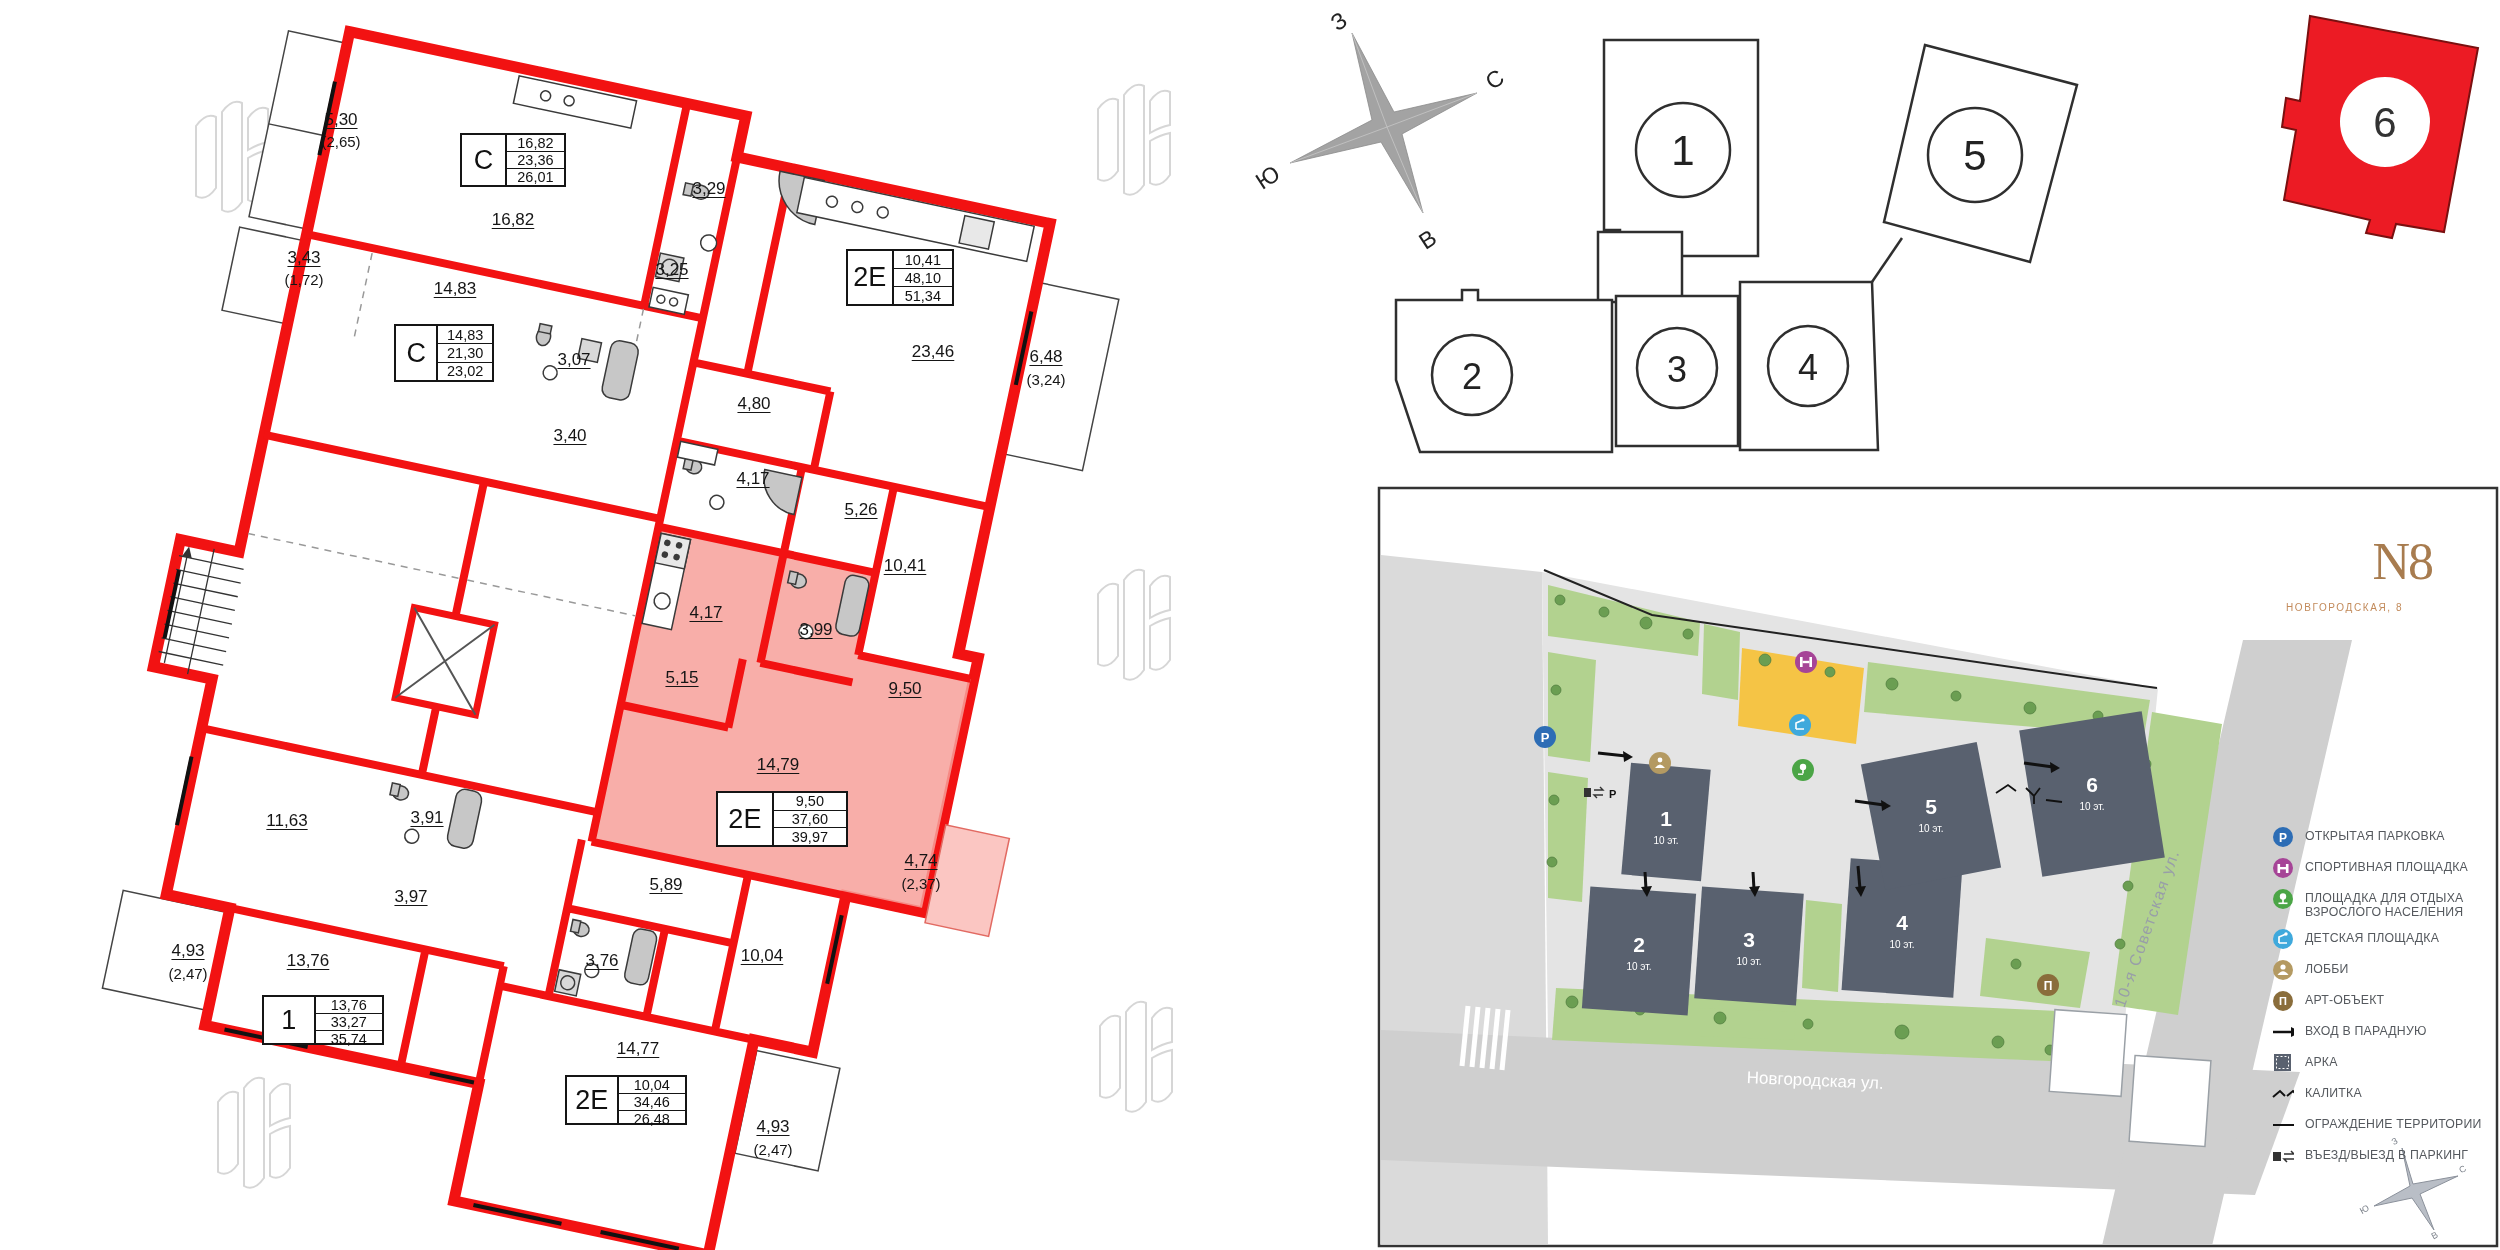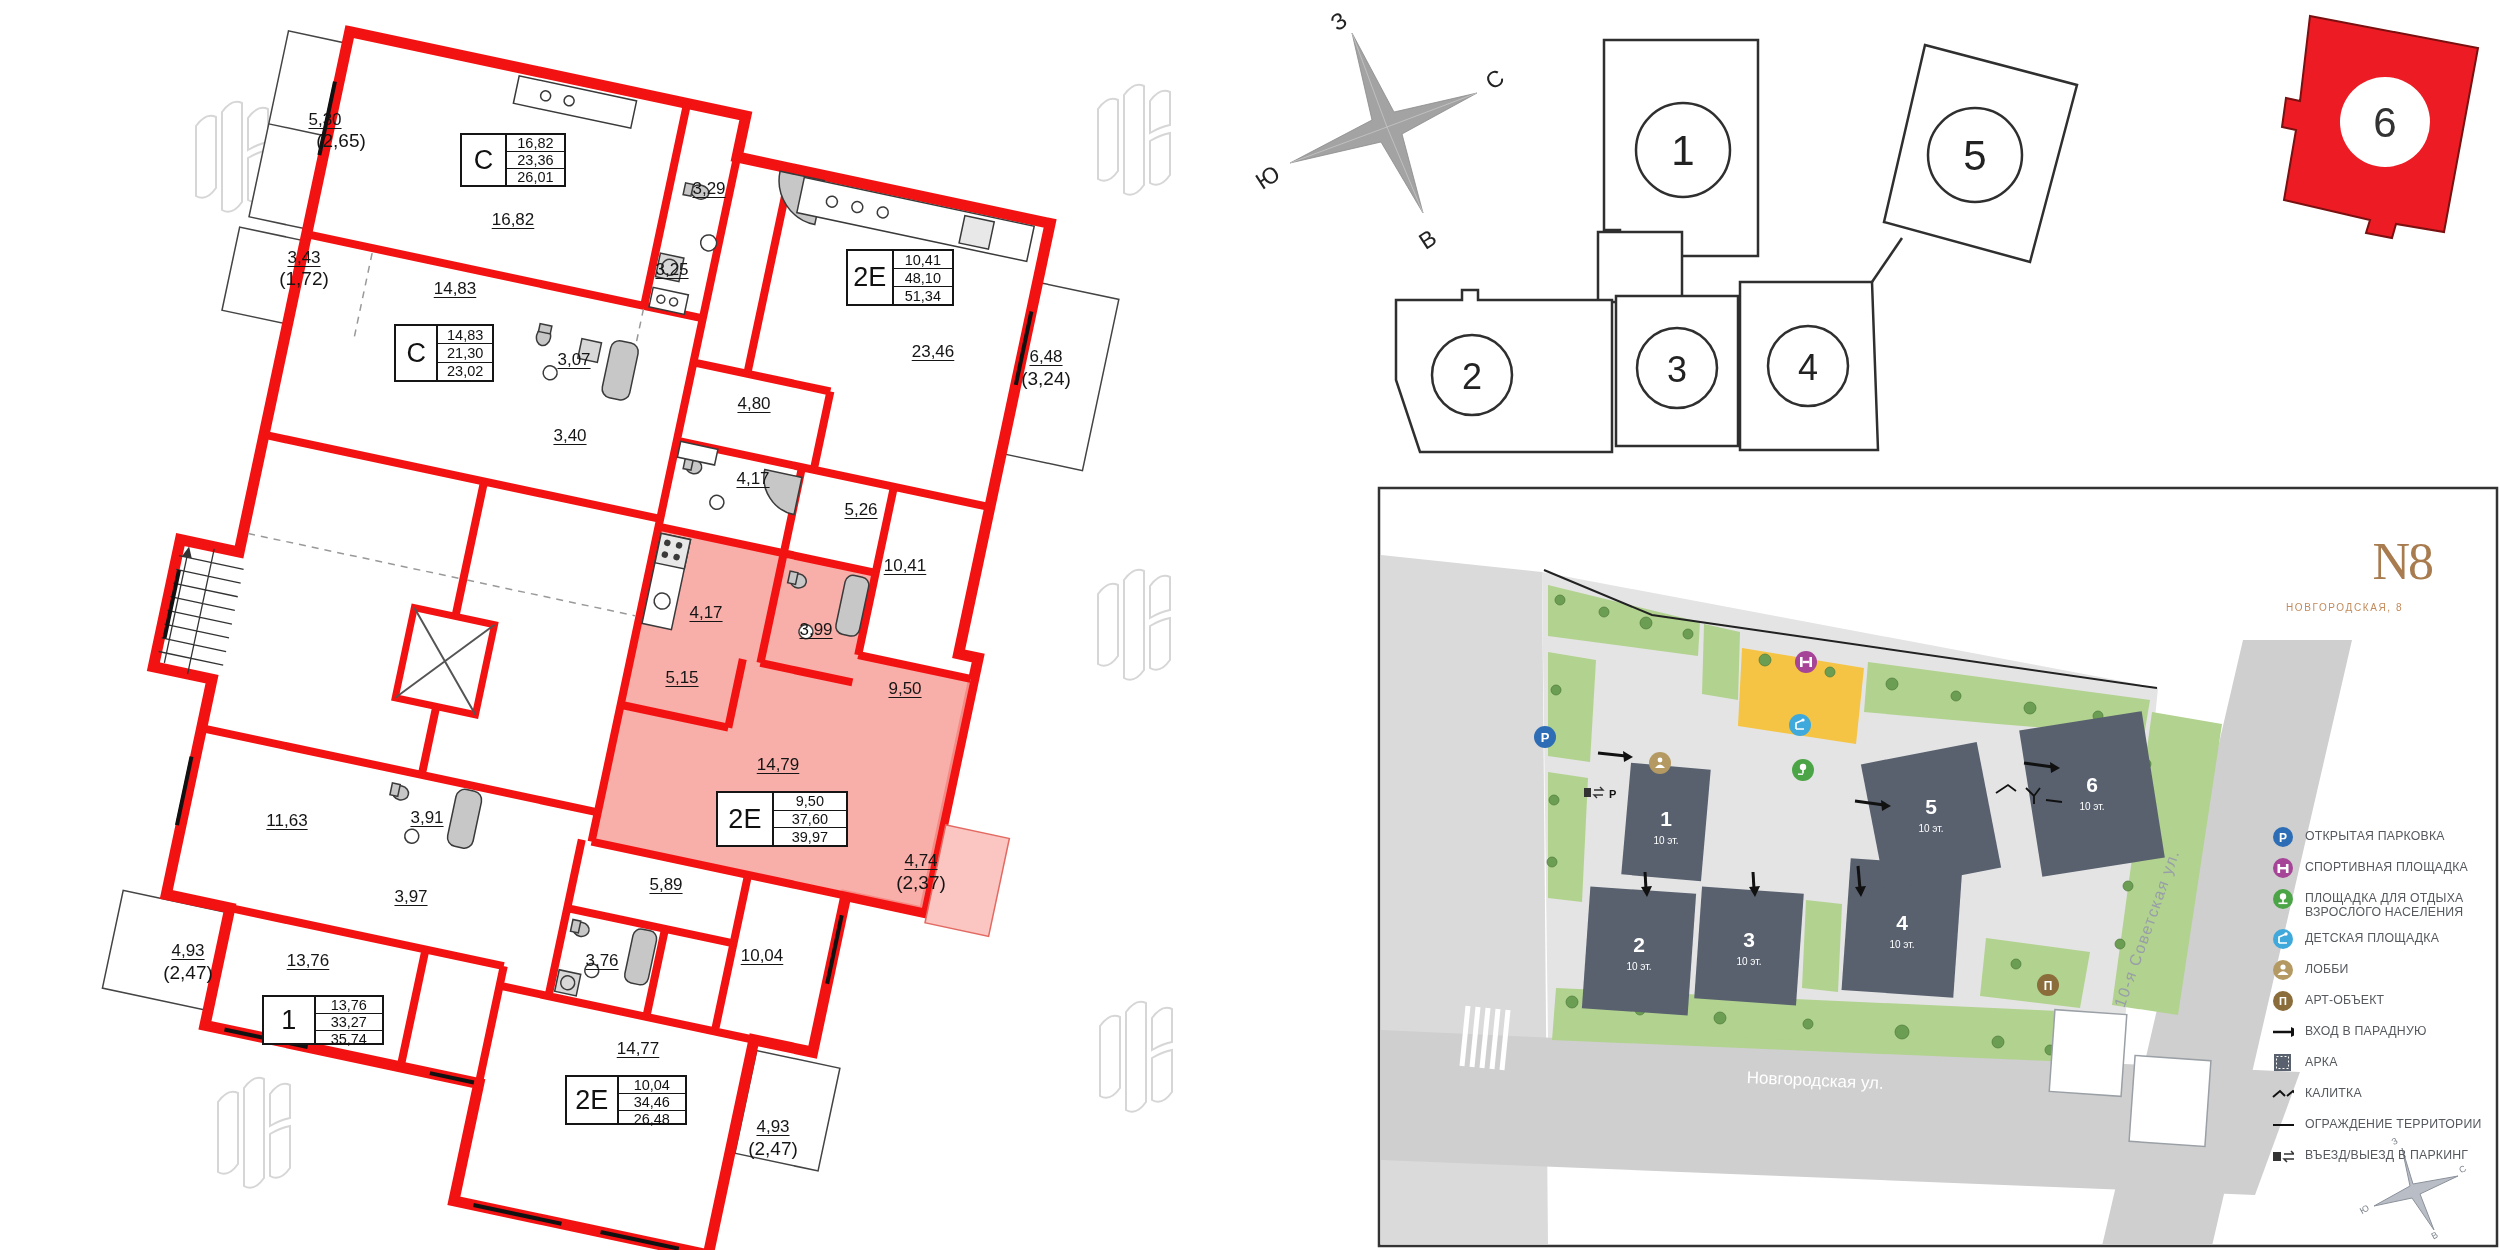--- a/index.html
+++ b/index.html
@@ -1,21 +1,21 @@
 <!DOCTYPE html>
 <html><head>
 <meta charset="utf-8">
 <style>
   html,body{margin:0;padding:0;background:#fff;}
   #stage{position:relative;width:2500px;height:1250px;background:#fff;overflow:hidden;
          font-family:"Liberation Sans",sans-serif;color:#111;}
   svg text{font-family:"Liberation Sans",sans-serif;}
   .rlabel{position:absolute;transform:translate(-50%,-50%);font-size:17px;color:#151515;
           text-decoration:underline;text-underline-offset:3px;white-space:nowrap;}
-  .rlabel.nl{text-decoration:none;font-size:19px;}
+  .rlabel.nl{text-decoration:none;font-size:15px;}
   .spec{position:absolute;display:flex;border:2px solid #151515;background:#fff;box-sizing:border-box;}
   .spec .t{width:42%;display:flex;align-items:center;justify-content:center;font-size:27px;border-right:2px solid #151515;}
   .spec .vals{flex:1;display:flex;flex-direction:column;}
   .spec .vals div{flex:1;display:flex;align-items:center;justify-content:center;font-size:14.5px;border-bottom:1.5px solid #151515;}
   .spec .vals div:last-child{border-bottom:none;}
   .n8logo{position:absolute;left:2312px;top:534px;width:120px;text-align:right;
           font-family:"Liberation Serif",serif;font-size:52px;line-height:56px;color:#a87c4f;letter-spacing:-2px;}
   .n8sub{position:absolute;left:2286px;top:602px;width:170px;font-size:10px;
          letter-spacing:1.6px;color:#c28a5a;}
   .legend{position:absolute;left:2272px;top:826px;width:210px;list-style:none;margin:0;padding:0;}
@@ -332,21 +332,21 @@
       <polygon points="2402,1148 2413,1184 2458,1176 2420,1194 2434,1230 2412,1198 2374,1206 2410,1186" fill="#b9bec6" stroke="#8b919b" stroke-width="1"></polygon>
       <text x="2396" y="1144" font-size="9" fill="#7d838c" text-anchor="middle" transform="rotate(-30 2396 1144)">З</text>
       <text x="2464" y="1172" font-size="9" fill="#7d838c" text-anchor="middle" transform="rotate(-30 2464 1172)">С</text>
       <text x="2366" y="1212" font-size="9" fill="#7d838c" text-anchor="middle" transform="rotate(-30 2366 1212)">Ю</text>
       <text x="2436" y="1238" font-size="9" fill="#7d838c" text-anchor="middle" transform="rotate(-30 2436 1238)">В</text>
     </g>
   </g>
 </svg>
 
 
-<div class="rlabel" style="left:325px;top:120px">5,30</div>
+<div class="rlabel" style="left:341px;top:120px">5,30</div>
 <div class="rlabel nl" style="left:341px;top:141px">(2,65)</div>
 <div class="rlabel" style="left:304px;top:258px">3,43</div>
 <div class="rlabel nl" style="left:304px;top:279px">(1,72)</div>
 <div class="rlabel" style="left:513px;top:220px">16,82</div>
 <div class="rlabel" style="left:455px;top:289px">14,83</div>
 <div class="rlabel" style="left:709px;top:189px">3,29</div>
 <div class="rlabel" style="left:672px;top:270px">3,25</div>
 <div class="rlabel" style="left:574px;top:360px">3,07</div>
 <div class="rlabel" style="left:570px;top:436px">3,40</div>
 <div class="rlabel" style="left:754px;top:404px">4,80</div>

